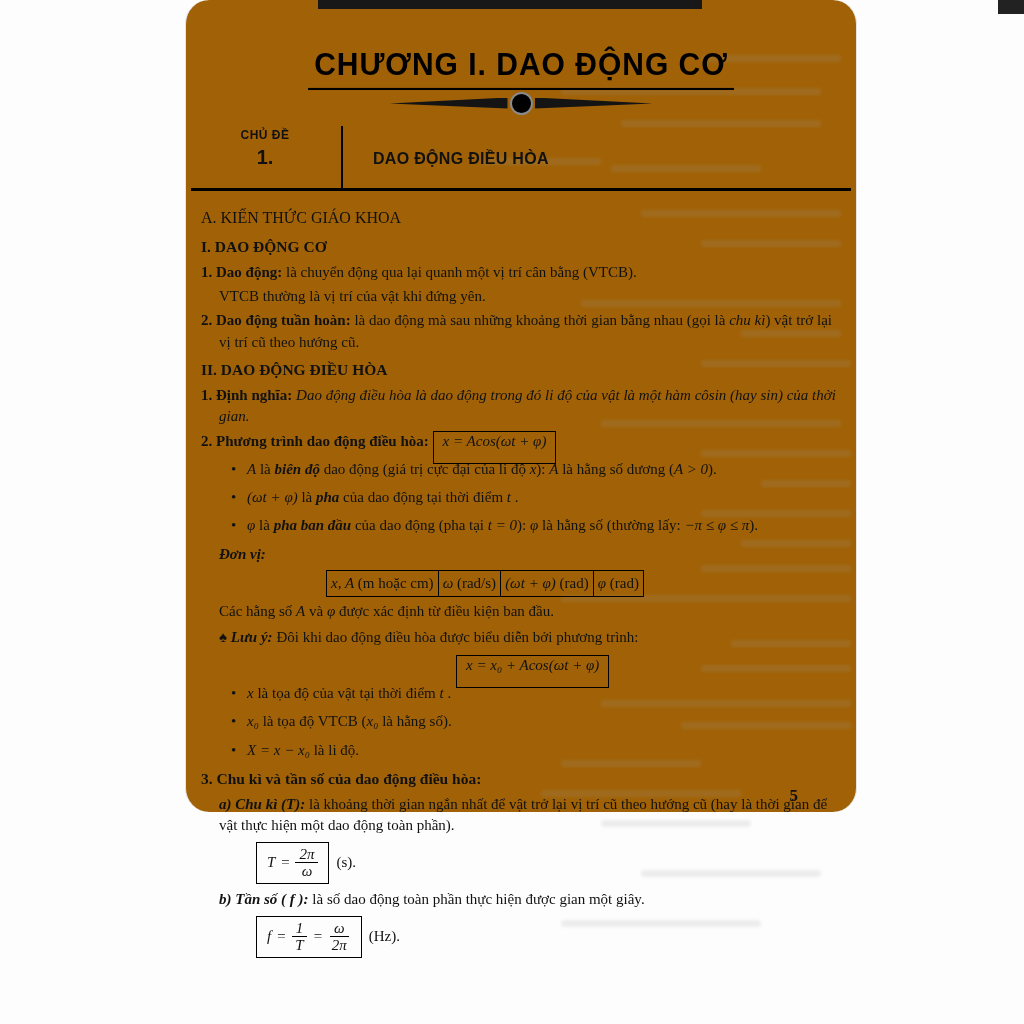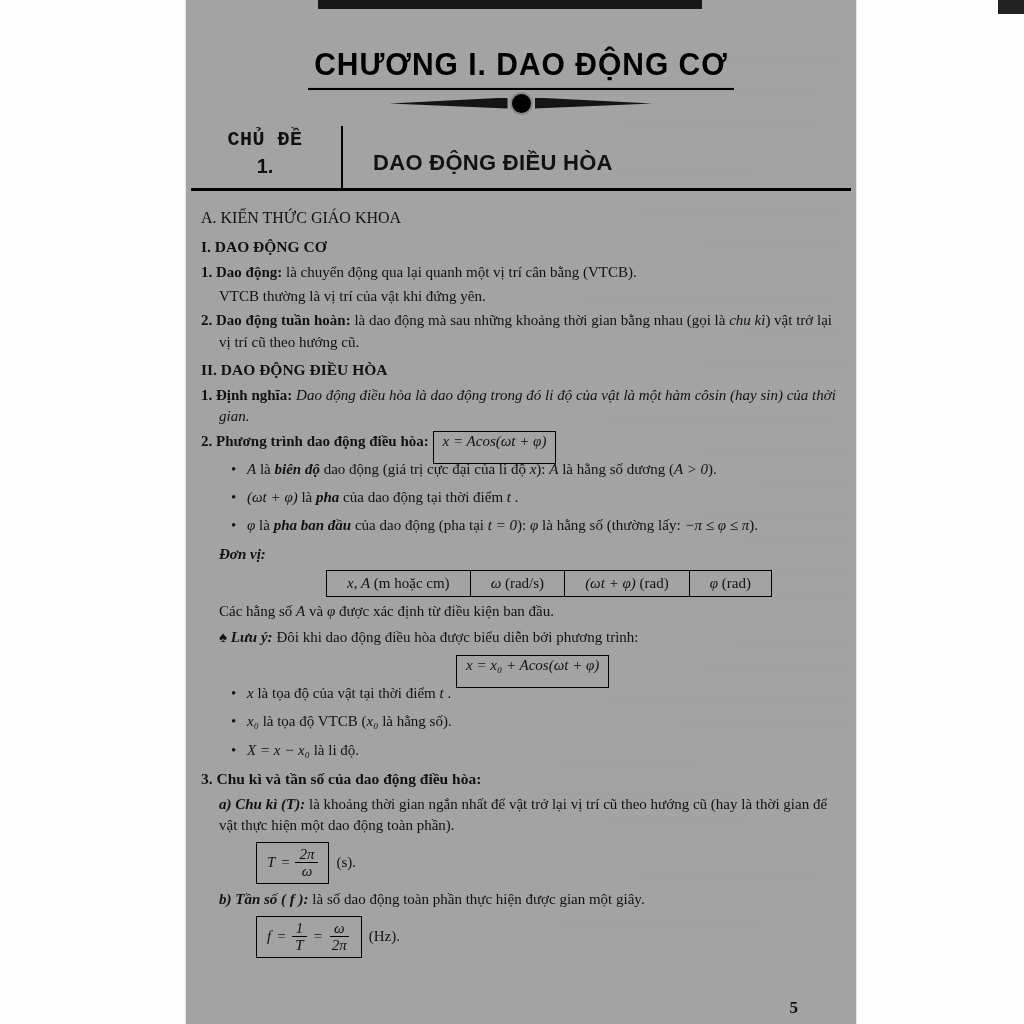--- a/index.html
+++ b/index.html
@@ -4,22 +4,22 @@
 <style>
   html,body{margin:0;padding:0;}
   body{
     width:1024px;height:1024px;position:relative;overflow:hidden;
     background:#fdfdfd;font-family:"Liberation Serif", serif;color:#111;
   }
   .top-strip{position:absolute;left:318px;top:0;width:384px;height:9px;background:#181818;z-index:5;}
   .top-corner{position:absolute;right:0;top:0;width:26px;height:14px;background:#222;z-index:5;}
 
   .page{
-    position:absolute;left:185px;top:0;width:670px;height:1024px;
-    background:#a3a3a3;border-left:1px solid #e6e6e6;border-right:1px solid #e4e4e4;
+    position:absolute;left:185px;top:0;width:670px;height:812px;
+    background:#a16207;border-left:1px solid #e6e6e6;border-right:1px solid #e4e4e4;border-radius:24px;
   }
   .ghosts{position:absolute;inset:0;pointer-events:none;z-index:0;}
   .ghost{position:absolute;height:7px;background:#9a9a9a;opacity:.16;filter:blur(1.5px);border-radius:3px;}
 
   .page-inner{position:relative;z-index:1;}
 
   
   .chapter-wrap{text-align:center;margin-top:48px;}
   .chapter-title{
     display:inline-block;font-family:"Liberation Sans", sans-serif;font-weight:800;
@@ -30,24 +30,24 @@
   .rb-left{width:118px;height:11px;background:#141414;clip-path:polygon(0 55%,100% 0,100% 100%);}
   .rb-right{width:118px;height:11px;background:#141414;clip-path:polygon(0 0,0 100%,100% 55%);}
   .rb-dot{width:19px;height:19px;border-radius:50%;background:#000;border:2px solid #8a8a8a;margin:0 2px;}
 
   
   .topic-row{
     position:relative;margin:12px 5px 0 5px;height:62px;border-bottom:3px solid #000;
     font-family:"Liberation Sans", sans-serif;
   }
   .topic-left{position:absolute;left:0;top:2px;width:148px;text-align:center;}
-  .topic-label{font-weight:bold;font-size:20px;letter-spacing:.5px;font-family:Liberation Mono, monospace;}
+  .topic-label{font-weight:bold;font-size:12px;letter-spacing:.5px;}
   .topic-number{font-weight:bold;font-size:20px;margin-top:4px;}
   .topic-divider{position:absolute;left:150px;top:0;bottom:0;width:2px;background:#000;}
-  .topic-title{position:absolute;left:182px;top:24px;font-weight:bold;font-size:22px;letter-spacing:.3px;}
+  .topic-title{position:absolute;left:182px;top:24px;font-weight:bold;font-size:16px;letter-spacing:.3px;}
 
   
   .content{padding:10px 14px 0 15px;font-size:15px;line-height:1.42;}
   .seg-r{font-style:normal;}
   .seg-i{font-style:italic;}
   .seg-b{font-weight:bold;}
   .seg-bi{font-weight:bold;font-style:italic;}
 
   .h-a{font-weight:normal;font-size:16px;margin:6px 0 5px;}
   .h-roman{font-weight:bold;font-size:15.5px;margin:6px 0 4px;}
@@ -56,21 +56,21 @@
   .cont-line{margin:2px 0;padding-left:18px;}
   .plain-line{margin:4px 0;padding-left:18px;}
   .bullet{margin:7px 0 7px 30px;}
   .b-dot{display:inline-block;width:16px;}
 
   .eqbox{border:1.3px solid #000;padding:1px 9px 14px;font-style:italic;white-space:nowrap;}
   .eq2-row{margin:7px 0 7px 255px;}
 
   .donvi{font-weight:bold;font-style:italic;margin:7px 0 5px;padding-left:18px;}
   .unit-table{border-collapse:collapse;margin:2px 0 4px 125px;}
-  .unit-table td{border:1.3px solid #000;padding:2px 20px;font-size:15px;white-space:nowrap;}
+  .unit-table td{border:1.3px solid #000;padding:2px 4px;font-size:15px;white-space:nowrap;}
 
   .formula-row{margin:5px 0 5px 55px;display:flex;align-items:center;}
   .fbox{display:inline-flex;align-items:center;border:1.3px solid #000;padding:3px 10px;font-style:italic;gap:5px;}
   .frac{display:inline-flex;flex-direction:column;align-items:center;line-height:1.12;font-style:italic;}
   .fnum{border-bottom:1.3px solid #000;padding:0 4px;}
   .fden{padding:0 4px;}
   .funit{margin-left:7px;}
 
   .page-number{position:absolute;bottom:6px;right:58px;font-weight:bold;font-size:17px;z-index:2;}
 </style>

